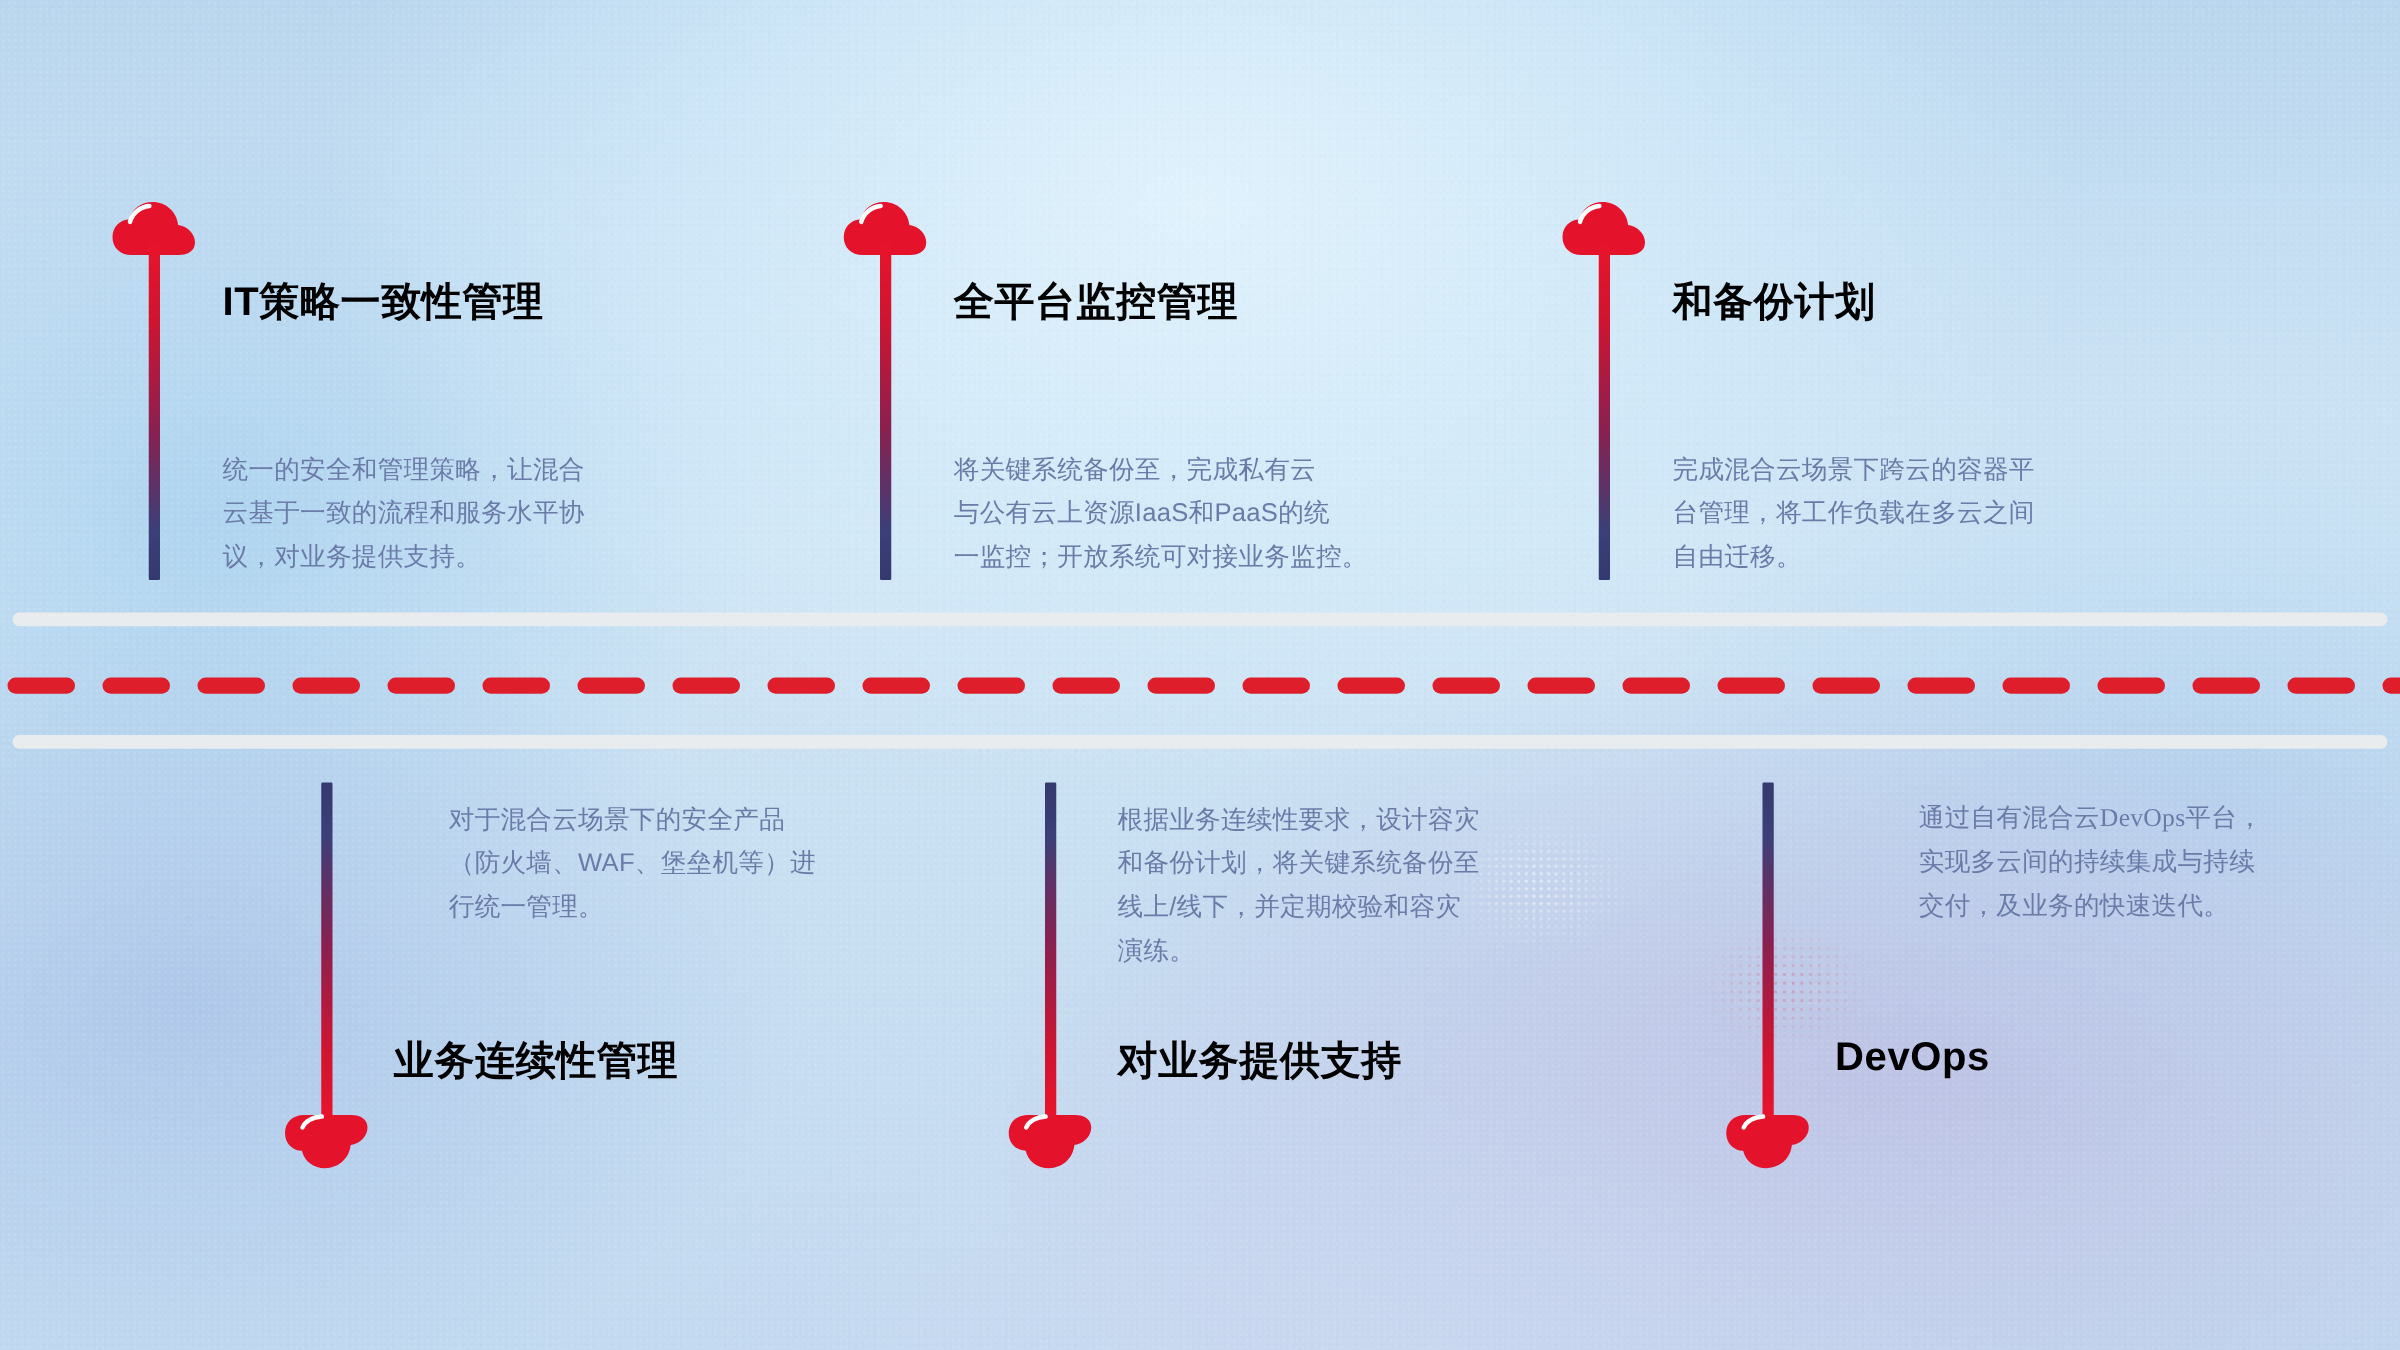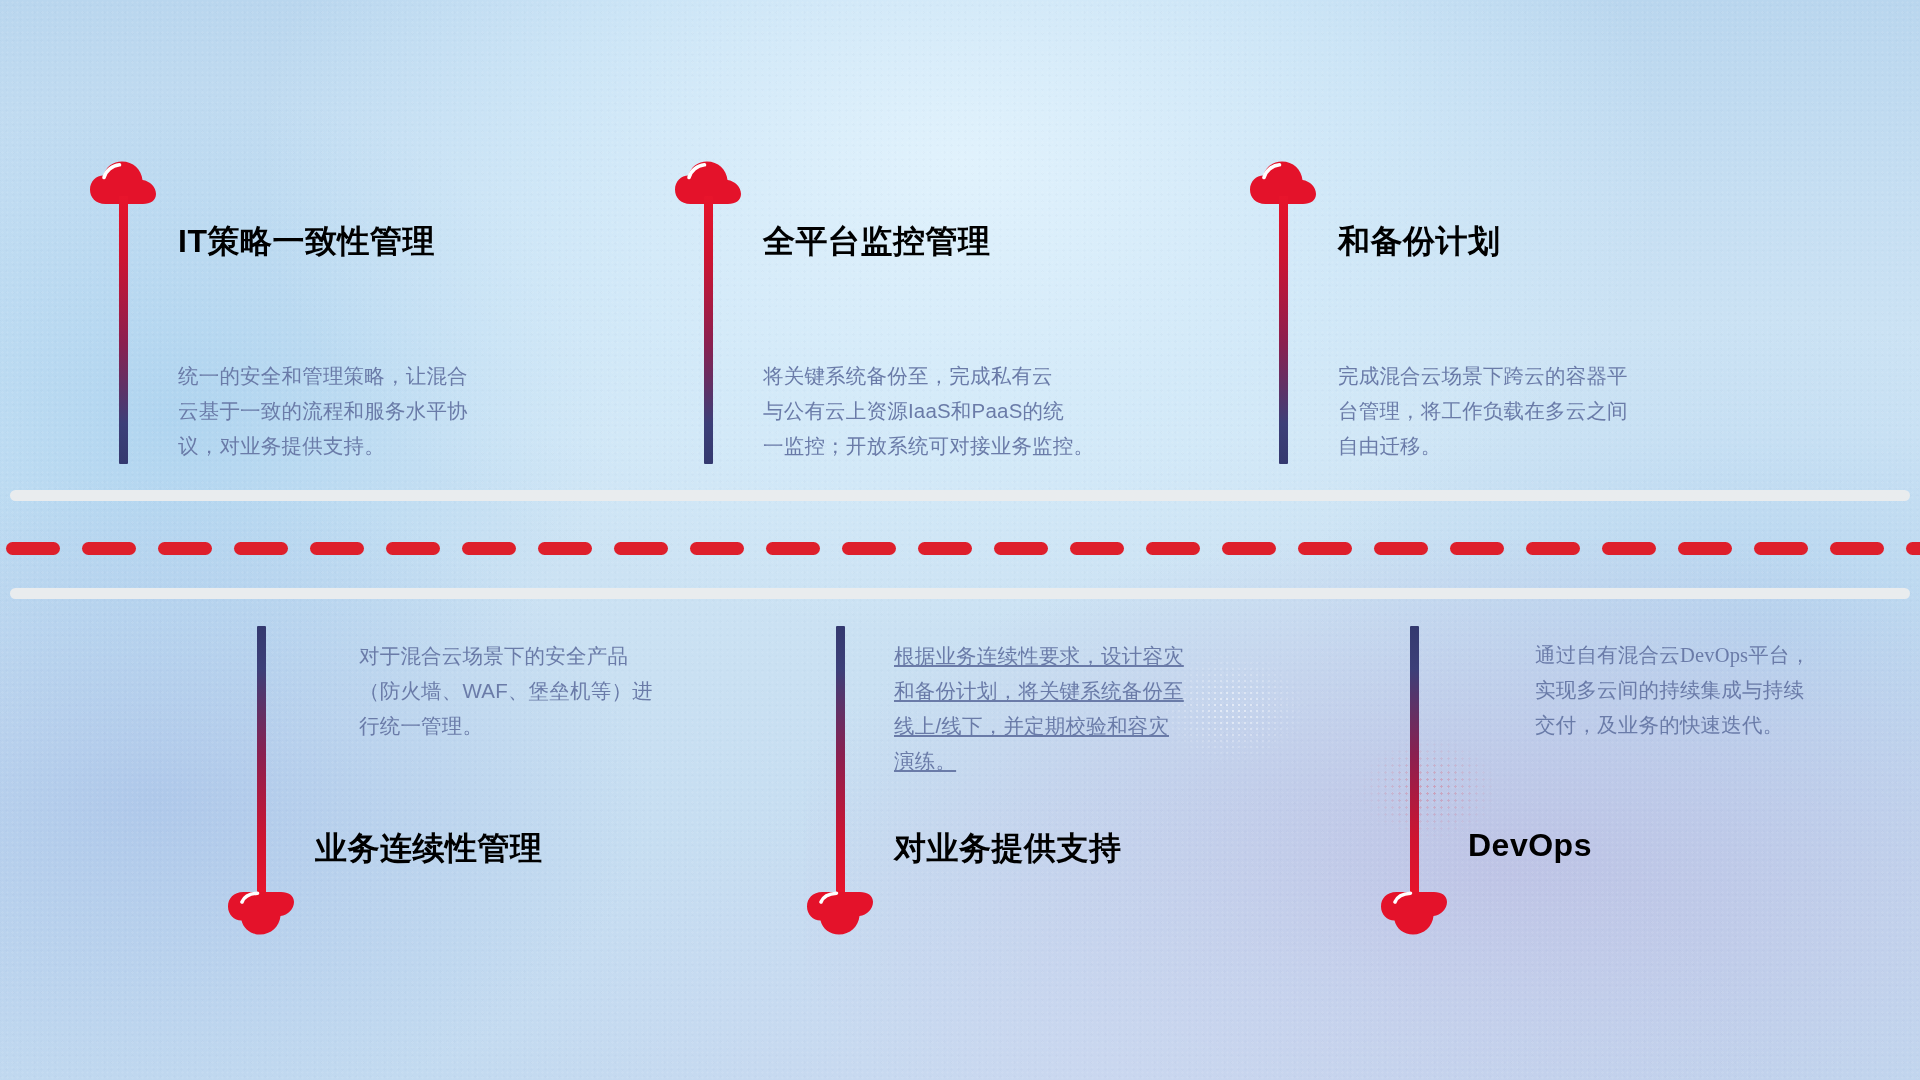--- a/index.html
+++ b/index.html
@@ -218,21 +218,21 @@
   <div class="cloud" style="left:226px; top:890px;">
     <svg viewBox="0 0 70 46">
       <path d="M17.5 2 C7.5 2 2 8.5 2 16.5 C2 24.5 8 30.5 15.5 30.5 C17.5 39 25 44.5 34 44.5 C45 44.5 53.5 36.5 54.5 26 C62 25 68 19 68 12 C68 5.5 62.5 2 55 2 Z" fill="#e4122a"></path>
       <path d="M16 12 C18 7 24 3.6 31.5 3.2" fill="none" stroke="#ffffff" stroke-width="3.6" stroke-linecap="round"></path>
     </svg>
   </div>
 </div>
 
 <div class="col">
   <div class="stem up" style="left:836px; top:626px; height:268px;"></div>
-  <div class="body-text" style="left:894px; top:638px; width:440px;text-decoration:underline;">根据业务连续性要求，设计容灾
+  <div class="body-text" style="left:894px; top:638px; width:440px;">根据业务连续性要求，设计容灾
 和备份计划，将关键系统备份至
 线上/线下，并定期校验和容灾
 演练。</div>
   <div class="heading" style="left:894px; top:827px;">对业务提供支持</div>
   <div class="cloud" style="left:805px; top:890px;">
     <svg viewBox="0 0 70 46">
       <path d="M17.5 2 C7.5 2 2 8.5 2 16.5 C2 24.5 8 30.5 15.5 30.5 C17.5 39 25 44.5 34 44.5 C45 44.5 53.5 36.5 54.5 26 C62 25 68 19 68 12 C68 5.5 62.5 2 55 2 Z" fill="#e4122a"></path>
       <path d="M16 12 C18 7 24 3.6 31.5 3.2" fill="none" stroke="#ffffff" stroke-width="3.6" stroke-linecap="round"></path>
     </svg>
   </div>

